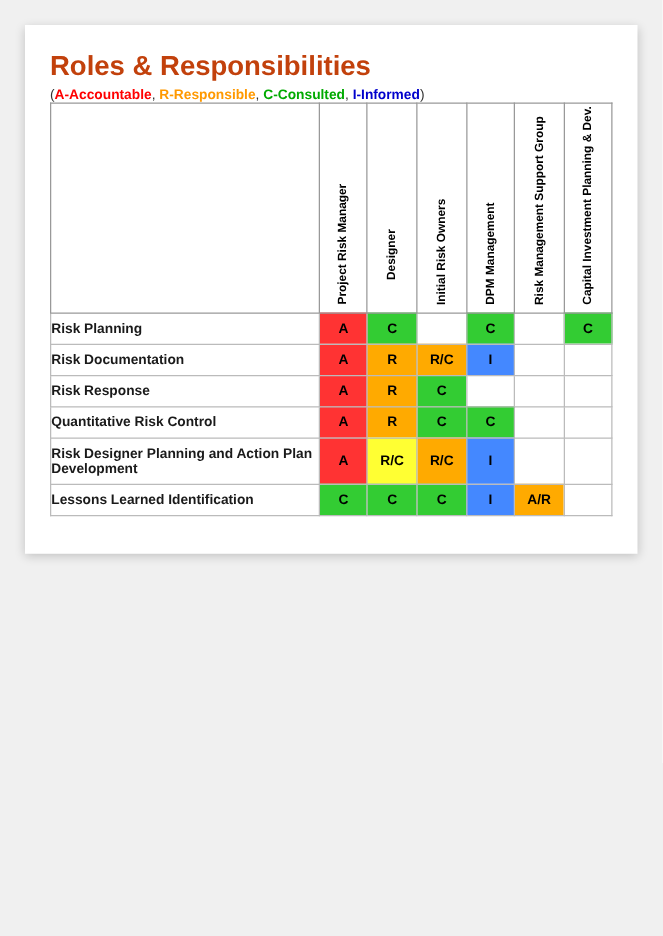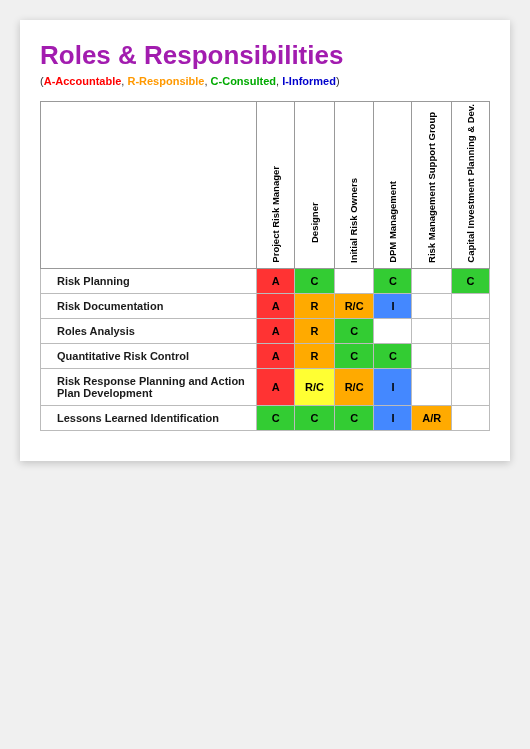--- a/index.html
+++ b/index.html
@@ -11,29 +11,28 @@
       padding: 20px;
       font-family: Arial, sans-serif;
     }
     .page {
       background: white;
       width: 490px;
       padding: 20px 20px 30px 20px;
       box-shadow: 0 2px 8px rgba(0,0,0,0.2);
     }
     .title {
-      font-size: 26px;
+      font-size: 22px;
       font-weight: bold;
-      color: #a21caf;
+      color: #c2410c;
       margin-bottom: 4px;
     }
     .legend {
       font-size: 11px;
       color: #333;
-      margin-bottom: 14px;
     }
     .legend span { font-weight: bold; }
     .a-color { color: #ff0000; }
     .r-color { color: #ff9900; }
     .c-color { color: #00aa00; }
     .i-color { color: #0000cc; }
 
     table {
       width: 100%;
       border-collapse: collapse;
@@ -65,21 +64,21 @@
     }
     tbody tr td {
       border: 1px solid #bbb;
       padding: 6px 4px;
       vertical-align: middle;
     }
     tbody tr td.row-label {
       font-weight: bold;
       font-size: 11px;
       color: #1a1a1a;
-      padding-left: 16px;
+      padding-left: 0;
     }
     tbody tr td.cell {
       text-align: center;
       font-weight: bold;
       font-size: 11px;
       width: 42px;
     }
     .bg-red    { background-color: #ff3333; color: #000; }
     .bg-orange { background-color: #ffaa00; color: #000; }
     .bg-green  { background-color: #33cc33; color: #000; }
@@ -131,39 +130,39 @@
         <tr>
           <td class="row-label">Risk Documentation</td>
           <td class="cell bg-red">A</td>
           <td class="cell bg-orange">R</td>
           <td class="cell bg-orange">R/C</td>
           <td class="cell bg-blue">I</td>
           <td class="cell bg-white"></td>
           <td class="cell bg-white"></td>
         </tr>
         <tr>
-          <td class="row-label">Roles Analysis</td>
+          <td class="row-label">Risk Response</td>
           <td class="cell bg-red">A</td>
           <td class="cell bg-orange">R</td>
           <td class="cell bg-green">C</td>
           <td class="cell bg-white"></td>
           <td class="cell bg-white"></td>
           <td class="cell bg-white"></td>
         </tr>
         <tr>
           <td class="row-label">Quantitative Risk Control</td>
           <td class="cell bg-red">A</td>
           <td class="cell bg-orange">R</td>
           <td class="cell bg-green">C</td>
           <td class="cell bg-green">C</td>
           <td class="cell bg-white"></td>
           <td class="cell bg-white"></td>
         </tr>
         <tr>
-          <td class="row-label">Risk Response Planning and Action Plan Development</td>
+          <td class="row-label">Risk Designer Planning and Action Plan Development</td>
           <td class="cell bg-red">A</td>
           <td class="cell bg-yellow">R/C</td>
           <td class="cell bg-orange">R/C</td>
           <td class="cell bg-blue">I</td>
           <td class="cell bg-white"></td>
           <td class="cell bg-white"></td>
         </tr>
         <tr>
           <td class="row-label">Lessons Learned Identification</td>
           <td class="cell bg-green">C</td>

